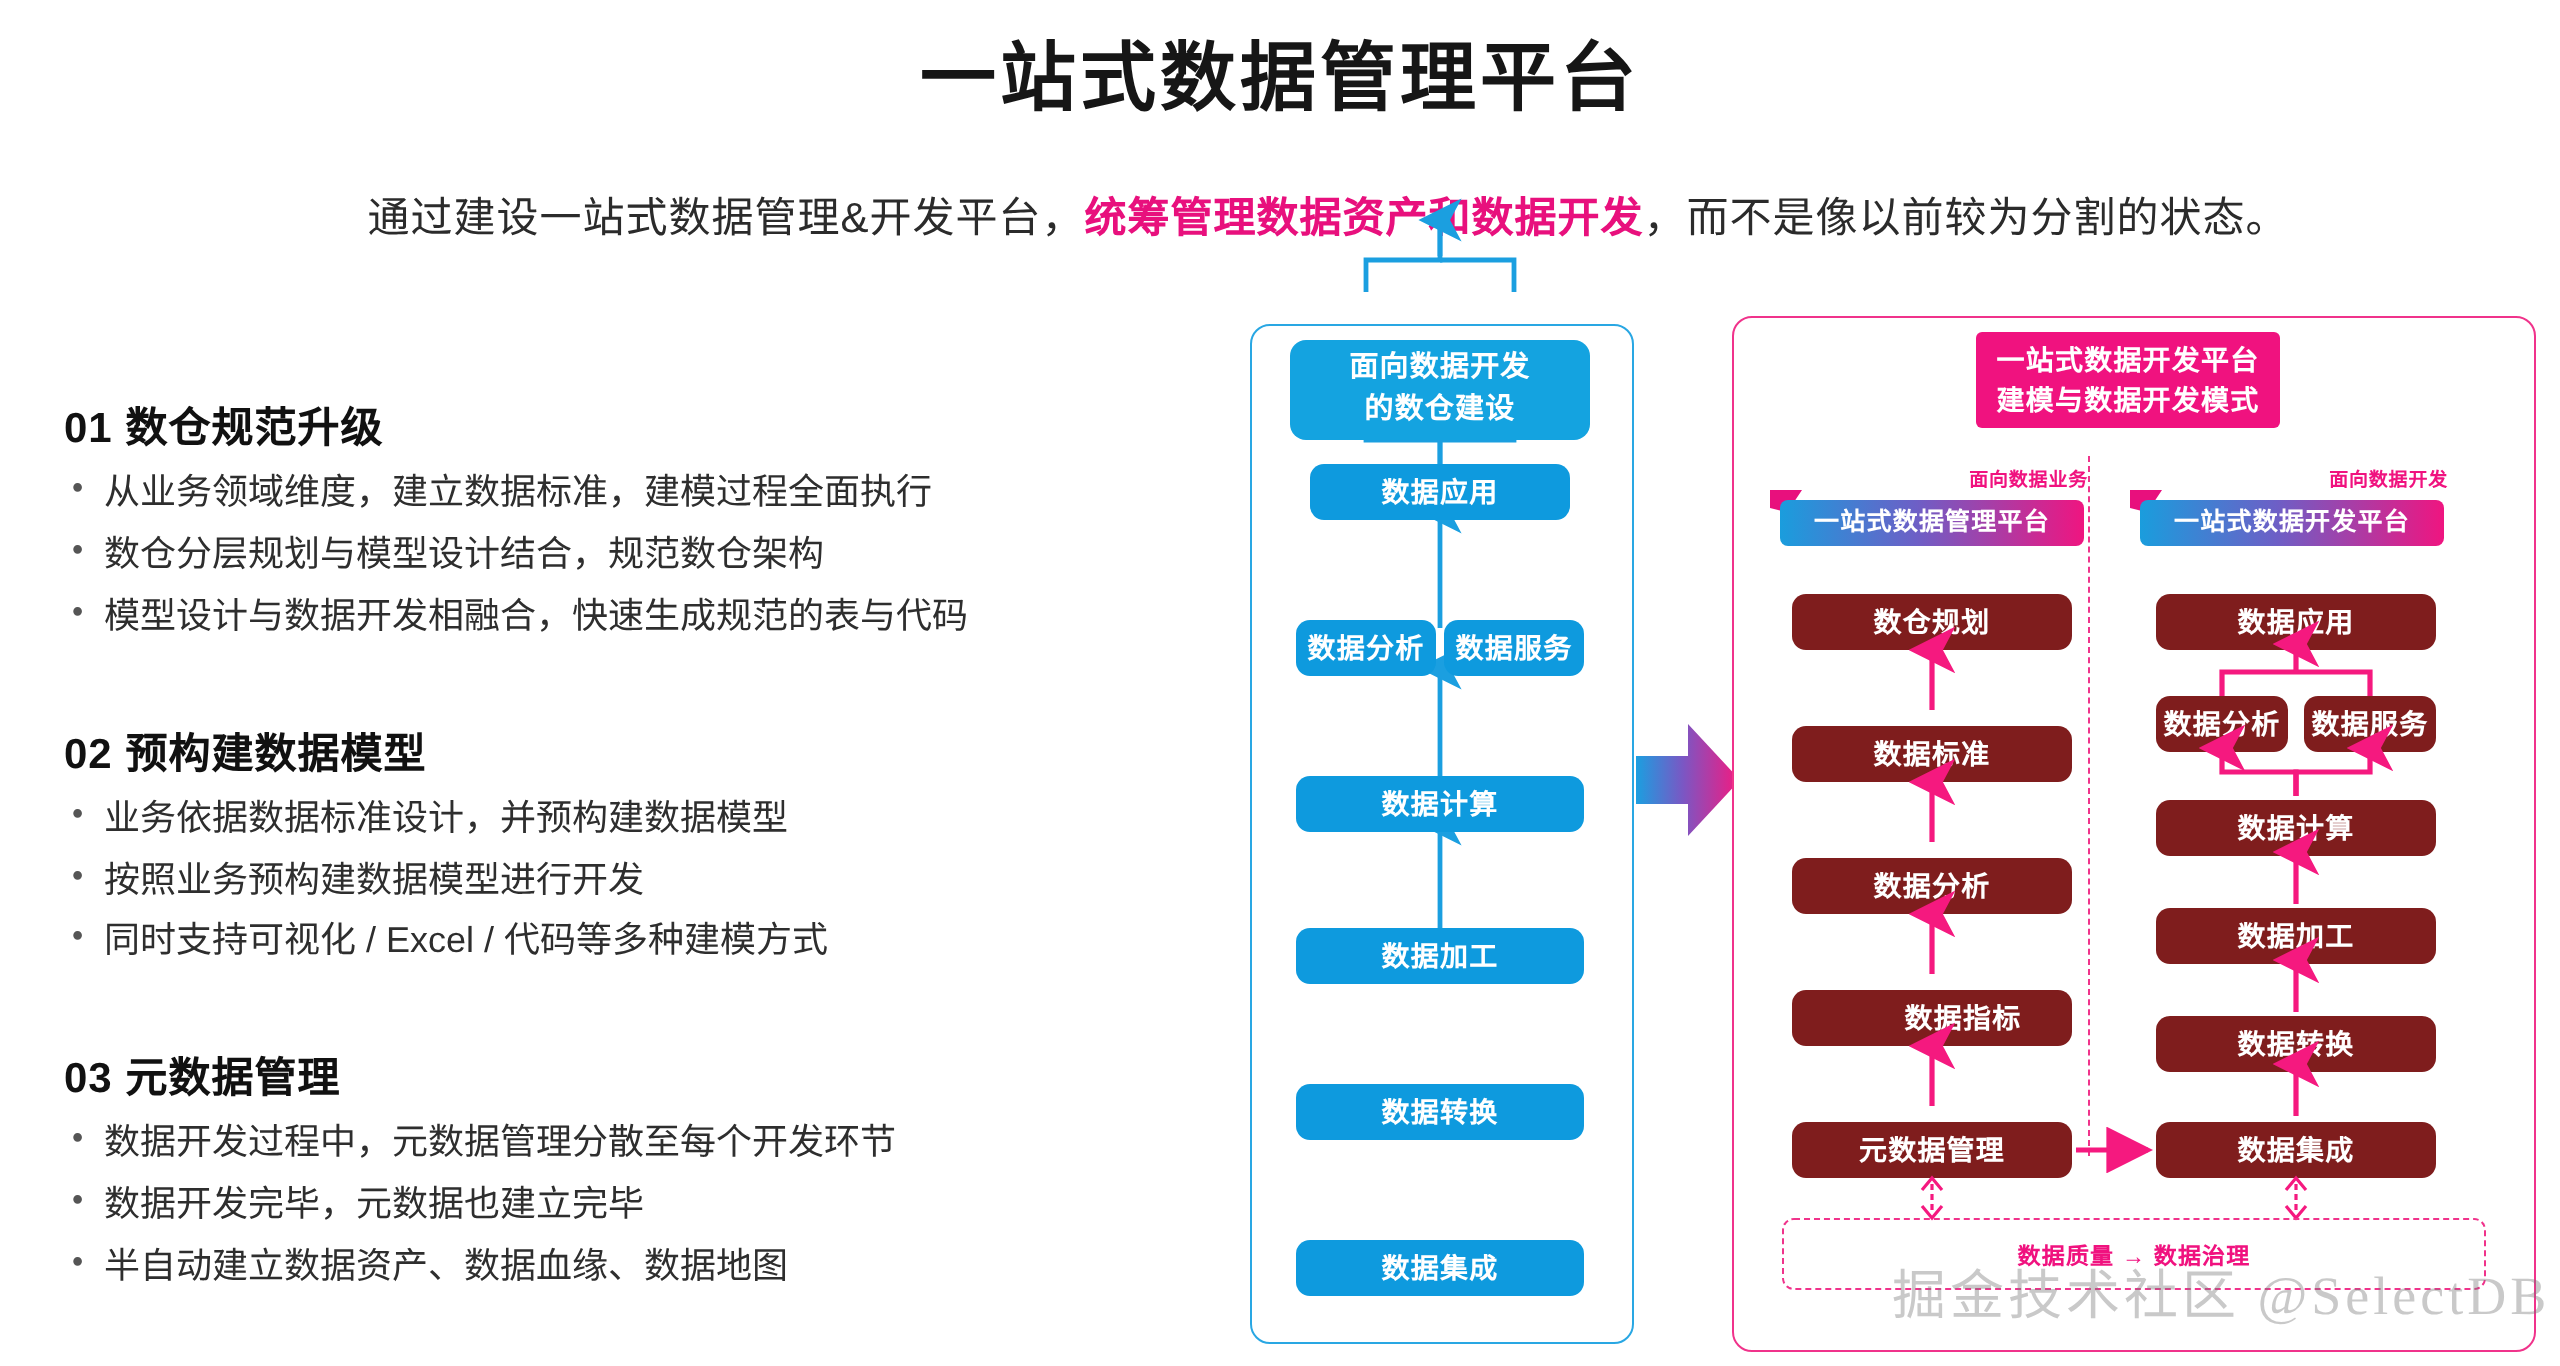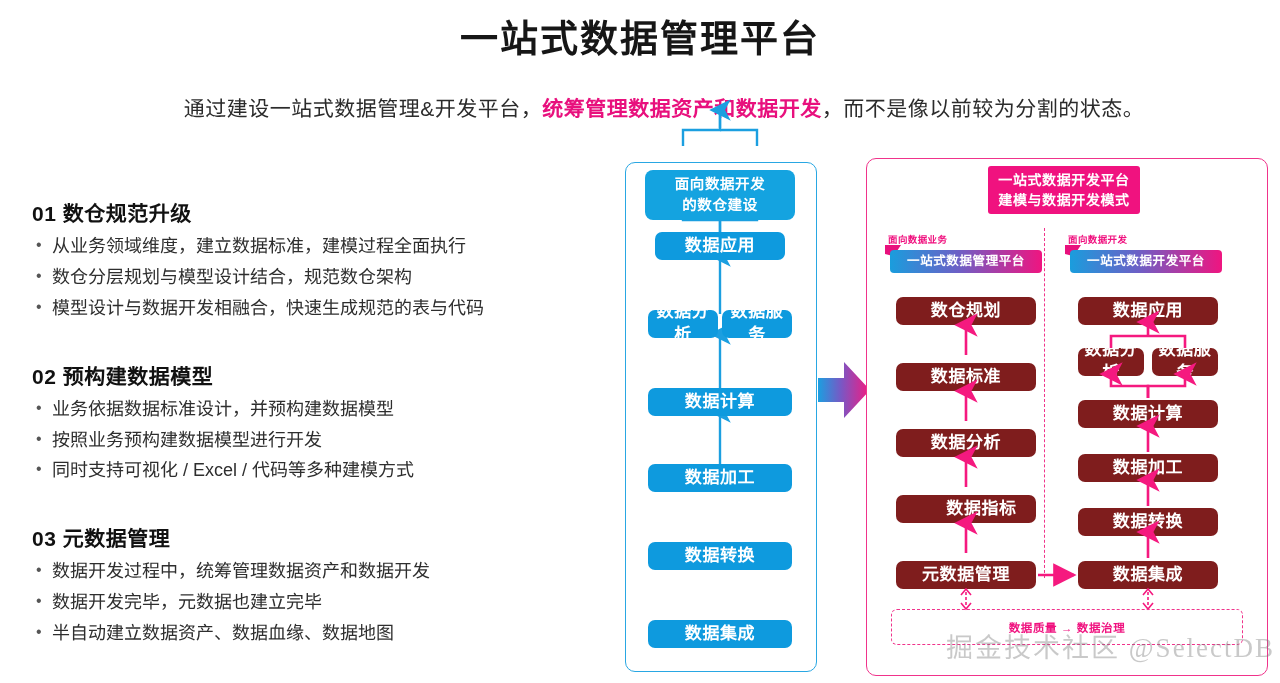--- a/index.html
+++ b/index.html
@@ -66,41 +66,41 @@
     width:52px;height:60px;
   }
 
   
   .bx{
     position:absolute;
     border-radius:7px;
     color:#ffffff;
     display:flex;align-items:center;justify-content:center;
     text-align:center;
-    font-size:17px;font-weight:bold;letter-spacing:.6px;
+    font-size:14px;font-weight:bold;letter-spacing:.6px;
     line-height:1.35;
     box-sizing:border-box;
   }
   .bx.blue{background:#0e9ade;}
   .bx.blue-head{
     background:#14a3e0;font-size:14.5px;border-radius:8px;
     line-height:1.45;
   }
   .bx.pink{background:#7f1d1d;}
   .bx.pink-head{
     background:#f0127f;font-size:14px;border-radius:3px;
     line-height:1.45;
   }
   .bx.platform{
     background:linear-gradient(90deg,#1a9ddd 0%,#6d5fc6 45%,#ef1580 100%);
     font-size:12.5px;border-radius:4px;
   }
   .mini-label{
     position:absolute;font-size:9.5px;color:#f0127f;
-    font-weight:bold;text-align:left;letter-spacing:.4px;
+    font-weight:bold;text-align:right;letter-spacing:.4px;
   }
   .tab-corner{
     position:absolute;width:18px;height:17px;
   }
   .divider{
     position:absolute;left:1044px;top:228px;
     width:0;height:350px;
     border-left:1.6px dashed #f0338b;
   }
   .dashed-box{
@@ -160,21 +160,21 @@
       <div class="bullet">
         <span class="dot">•</span>
         <span class="btext">同时支持可视化 / Excel / 代码等多种建模方式</span>
       </div>
     </div>
 
     <div class="sec">
       <div class="sec-title">03 元数据管理</div>
       <div class="bullet">
         <span class="dot">•</span>
-        <span class="btext">数据开发过程中，统筹管理数据资产和数据开发</span>
+        <span class="btext">数据开发过程中，元数据管理分散至每个开发环节</span>
       </div>
       <div class="bullet">
         <span class="dot">•</span>
         <span class="btext">数据开发完毕，元数据也建立完毕</span>
       </div>
       <div class="bullet">
         <span class="dot">•</span>
         <span class="btext">半自动建立数据资产、数据血缘、数据地图</span>
       </div>
     </div>

